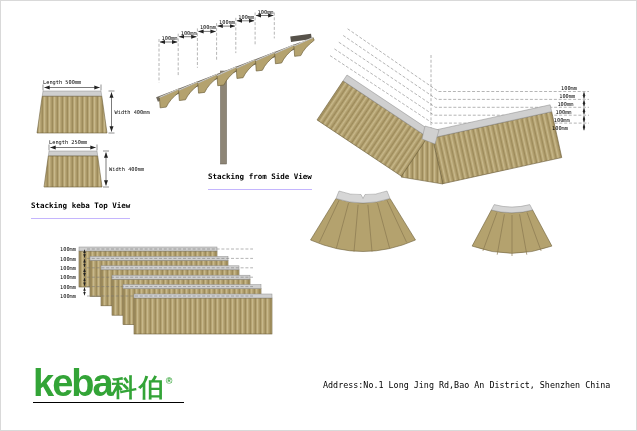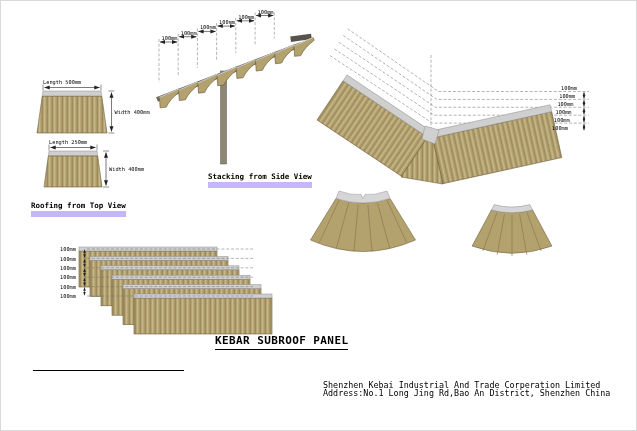--- a/index.html
+++ b/index.html
@@ -14,21 +14,21 @@
   .tickline{stroke:#222;stroke-width:.55;marker-start:url(#arrS);marker-end:url(#arrS)}
   .tick{stroke:#222;stroke-width:.5;fill:none}
   .dash{stroke:#777;stroke-width:.55;stroke-dasharray:3 1.8;fill:none}
   .beam{stroke:#716b5f;stroke-width:5}
   .post{fill:#8d8576;stroke:#5d574b;stroke-width:.5}
   .sidepanel{fill:#b4a26e;stroke:#6d5f3a;stroke-width:.6}
   .sidetop{stroke:#c9c9c9;stroke-width:1.1;fill:none}
   .fanbody{fill:#b4a26e;stroke:#6d5f3a;stroke-width:.6}
   .fanband{fill:#d6d6d6;stroke:#8f8f8f;stroke-width:.5}
   .straw{stroke:#8a7850;stroke-width:.7}
-  .caption{position:absolute;font-weight:bold;font-size:7.5px;color:#000;white-space:nowrap;border-bottom:6px solid #c4b5fd;padding-bottom:1px}
+  .caption{position:absolute;font-weight:bold;font-size:7.5px;color:#000;white-space:nowrap;border-bottom:1px solid #c4b5fd;padding-bottom:8px}
   .main-title{position:absolute;left:214px;top:333px;font-weight:bold;font-size:11px;letter-spacing:.4px;border-bottom:1px solid #000;padding-bottom:2px;white-space:nowrap;color:#000}
   .logo-block{position:absolute;left:32px;top:366px}
   .logo-row{white-space:nowrap;line-height:.85}
   .logo-latin{font-family:"Liberation Sans",sans-serif;font-weight:bold;font-size:38px;color:#33a437;letter-spacing:-2px}
   .logo-cn{font-family:"Liberation Sans",sans-serif;font-weight:bold;font-size:25px;color:#33a437;letter-spacing:2px}
   .logo-reg{font-family:"Liberation Sans",sans-serif;font-weight:bold;font-size:9px;color:#33a437;vertical-align:12px}
   .logo-rule{width:151px;border-top:1.6px solid #000;margin-top:3px}
   .logo-url{width:151px;font-weight:bold;font-size:9.5px;color:#000;padding:2px 0 2px 1px;border-bottom:1.6px solid #000;white-space:nowrap}
   .company{position:absolute;left:322px;top:380px;font-size:8.4px;line-height:1;color:#000;white-space:nowrap}
   .company .line2{margin-top:0}
@@ -254,25 +254,26 @@
       <text class="dim" x="59" y="250.2">100mm</text>
       <text class="dim" x="59" y="259.6">100mm</text>
       <text class="dim" x="59" y="269">100mm</text>
       <text class="dim" x="59" y="278.4">100mm</text>
       <text class="dim" x="59" y="287.8">100mm</text>
       <text class="dim" x="59" y="297.2">100mm</text>
     </g>
   </g>
 </svg>
 
-<div class="caption" style="left:30px;top:200px">Roofing from Top View</div>
+<div class="caption" style="left:30px;top:200px">Stacking keba Top View</div>
 <div class="caption" style="left:207px;top:171px">Stacking from Side View</div>
-<div class="main-title">KEBAR SUBROOF PANEL</div>
 
 <div class="logo-block">
+  <div class="logo-row">
+    <span class="logo-latin">keba</span><span class="logo-cn">科伯</span><span class="logo-reg">®</span>
+  </div>
   <div class="logo-rule"></div>
 </div>
 <div class="company">
-  <div class="line1">Shenzhen Kebai Industrial And Trade Corperation  Limited</div>
   <div class="line2">Address:No.1 Long Jing Rd,Bao An District, Shenzhen China</div>
 </div>
 
 </div>
 
 </body></html>

